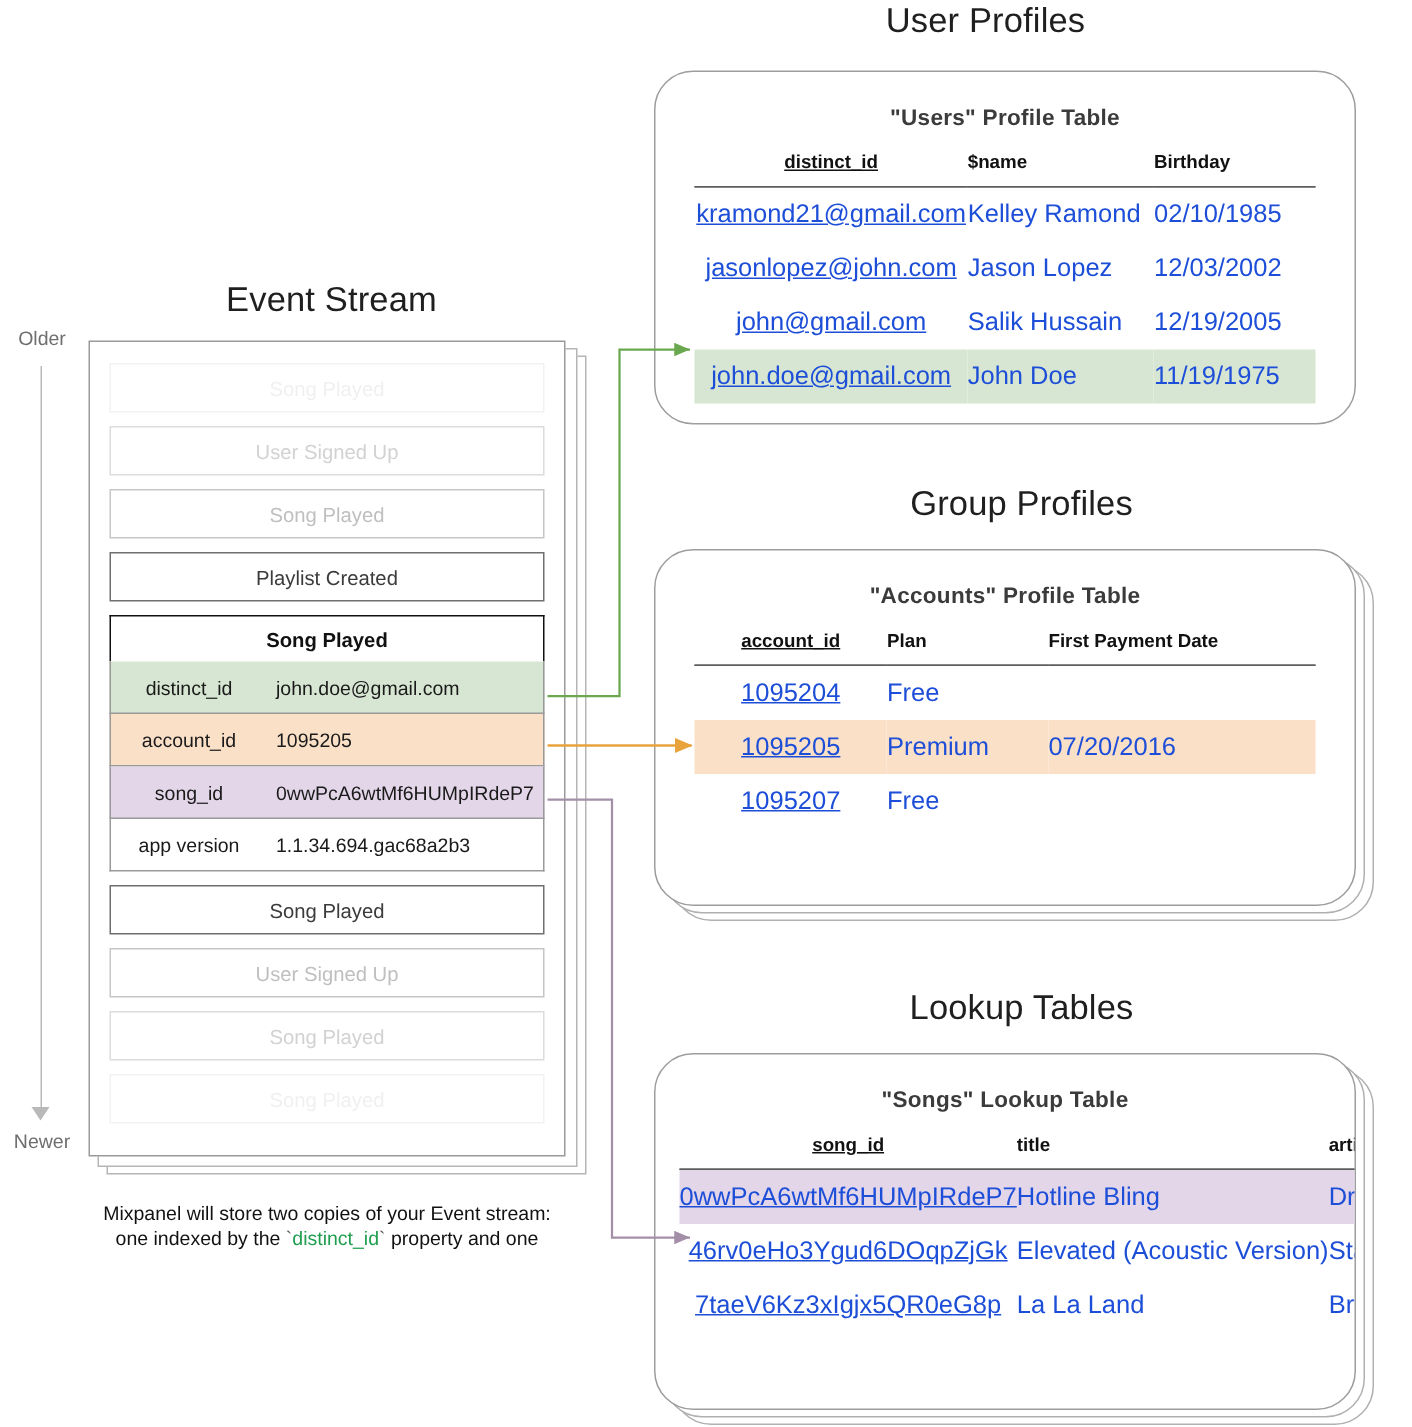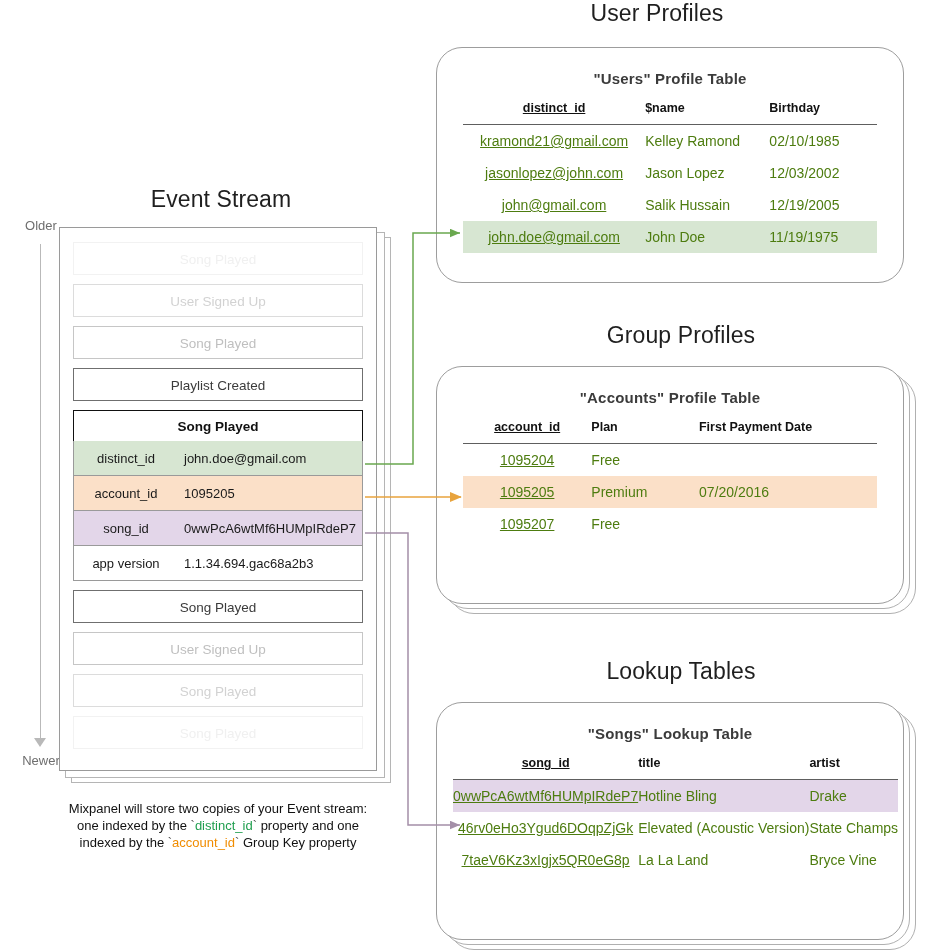--- a/index.html
+++ b/index.html
@@ -18,21 +18,21 @@
   
   .section-title {
     font-size: 23px;
     color: #1f1f1f;
     text-align: center;
     font-weight: 400;
     letter-spacing: .1px;
   }
 
   
-  #timeline-axis { left: 0px; top: 218px; width: 56px; height: 566px; margin-left: 13px; }
+  #timeline-axis { left: 0px; top: 218px; width: 56px; height: 566px; }
   .axis-label {
     position: absolute; width: 56px; text-align: center;
     font-size: 13px; color: #6e6e6e;
   }
   .axis-line {
     position: absolute; left: 27px; top: 26px;
     width: 1px; height: 500px; background: #b9b9b9;
   }
   .axis-arrow {
     position: absolute; left: 21px; top: 520px;
@@ -114,21 +114,21 @@
 
   table.dt { border-collapse: collapse; width: 100%; font-size: 12.5px; }
   table.dt th {
     font-size: 12.5px; font-weight: bold; color: #111;
     padding: 14px 0 9px 0; text-align: left; white-space: nowrap;
   }
   table.dt th.c { text-align: center; }
   table.dt th .u { text-decoration: underline; }
   table.dt tr.hdr th { border-bottom: 1.4px solid #5e5e5e; }
   table.dt td {
-    padding: 8px 0; color: #4d7c0f; white-space: nowrap; font-size: 14px;
+    padding: 8px 0; color: #1d4ed8; white-space: nowrap; font-size: 17px;
   }
   table.dt td.c { text-align: center; }
   table.dt td .u { text-decoration: underline; }
   tr.hl-green  td { background: #d7e6d2; }
   tr.hl-orange td { background: #fbe0c8; }
   tr.hl-purple td { background: #e3d6e9; }
   .tbl-pad { padding: 0 26px; }
 
   
   svg.conn { position: absolute; left: 0; top: 0; overflow: visible; pointer-events: none; }
@@ -189,23 +189,20 @@
         <div class="ev-row f4">Song Played</div>
       </div>
   </div>
 </div>
 
 <div class="abs" id="stream-caption">
   <div>Mixpanel will store two copies of your Event stream:</div>
   <div>
     <span>one indexed by the </span><span class="tick">`</span><span class="tok-green">distinct_id</span><span class="tick">`</span><span> property and one</span>
   </div>
-  <div>
-    <span>indexed by the </span><span class="tick">`</span><span class="tok-orange">account_id</span><span class="tick">`</span><span> Group Key property</span>
-  </div>
 </div>
 
 <div class="card-stack" style="left:436px; top:47px; width:478px; height:238px;">
   <div class="card-main" style="width:468px; height:236px;">
     <div class="card-title">"Users" Profile Table</div>
     <div class="tbl-pad">
       <table class="dt">
         <thead>
             <tr class="hdr">
           <th class="c" style="width:44%;"><span class="u">distinct_id</span></th>

